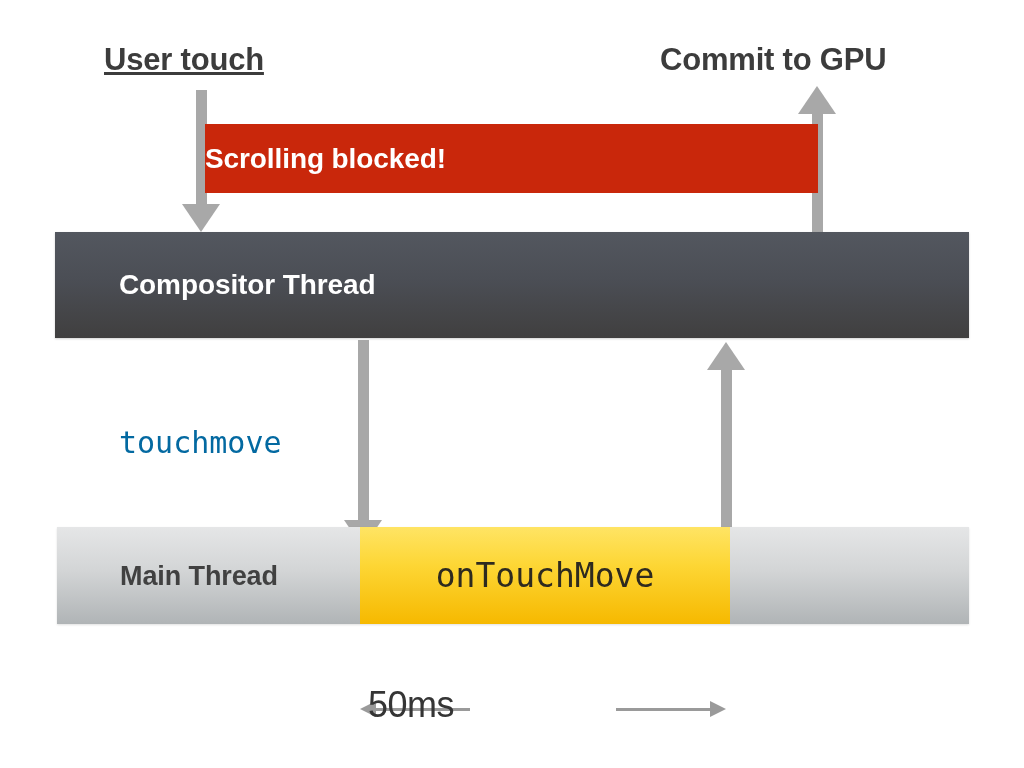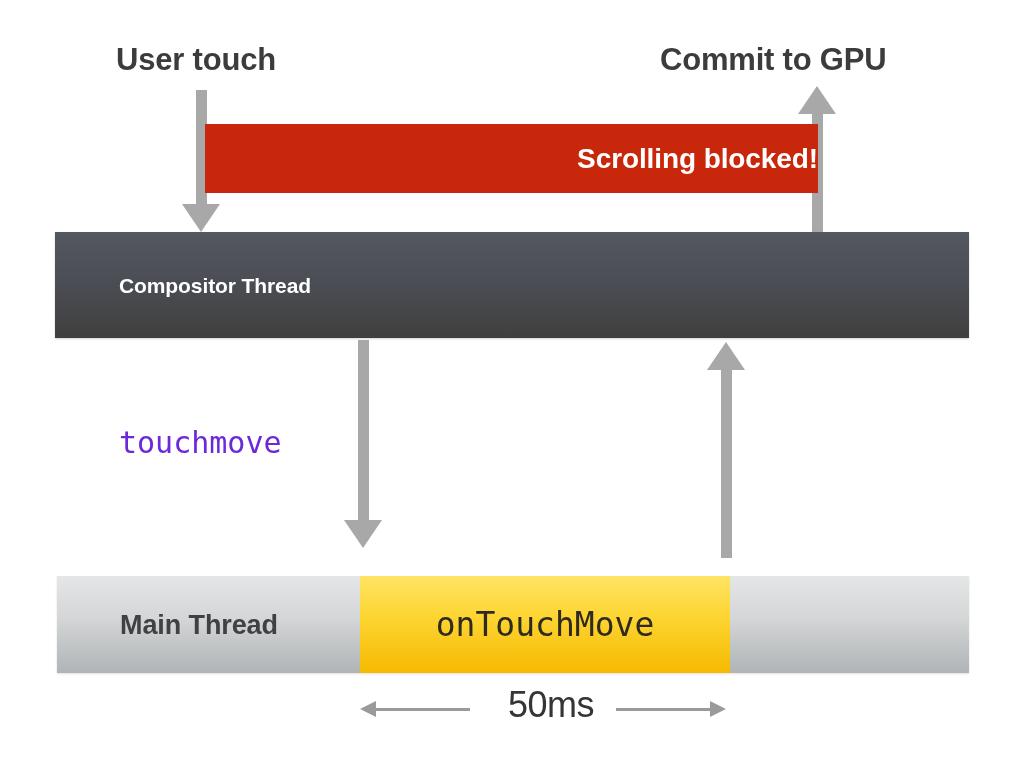--- a/index.html
+++ b/index.html
@@ -23,21 +23,21 @@
   
   .callout-label {
     position: absolute;
     font-weight: bold;
     color: #3c3c3c;
     font-size: 31px;
     letter-spacing: -0.2px;
     white-space: nowrap;
     line-height: 1;
   }
-  #label-user-touch { left: 116px; top: 44px; }
+  #label-user-touch { left: 104px; top: 44px; text-decoration: underline; }
   #label-commit-gpu { left: 660px; top: 44px; }
 
   
   .arrow-shaft {
     position: absolute;
     background: #a8a8a8;
   }
   .arrow-head-down {
     position: absolute;
     width: 0; height: 0;
@@ -72,21 +72,21 @@
   
   #blocked-bar {
     position: absolute;
     left: 205px;
     top: 124px;
     width: 613px;
     height: 69px;
     background: #c9270b;
     display: flex;
     align-items: center;
-    justify-content: flex-end;
+    justify-content: flex-start;
   }
   #blocked-bar-label {
     color: #ffffff;
     font-weight: bold;
     font-size: 28px;
     letter-spacing: -0.1px;
     line-height: 1;
   }
 
   
@@ -97,44 +97,44 @@
     width: 914px;
     height: 106px;
     background: linear-gradient(to bottom, #53575f 0%, #4b4e55 45%, #403f3f 100%);
     box-shadow: 0 1px 2px rgba(0,0,0,0.18);
     display: flex;
     align-items: center;
   }
   #compositor-bar-label {
     color: #ffffff;
     font-weight: bold;
-    font-size: 21px;
+    font-size: 28px;
     margin-left: 64px;
     letter-spacing: -0.1px;
     line-height: 1;
   }
 
   
   #touchmove-label {
     position: absolute;
     left: 119px;
     top: 428px;
     font-family: "DejaVu Sans Mono", "Liberation Mono", monospace;
     font-size: 30px;
-    color: #6d28d9;
+    color: #0369a1;
     letter-spacing: 0px;
     line-height: 1;
     white-space: nowrap;
   }
 
   
   #mainthread-bar {
     position: absolute;
     left: 57px;
-    top: 576px;
+    top: 527px;
     width: 912px;
     height: 97px;
     background: linear-gradient(to bottom, #e5e6e7 0%, #d3d5d6 45%, #b0b4b6 100%);
     box-shadow: 0 1px 2px rgba(0,0,0,0.12);
   }
   #mainthread-bar-label {
     position: absolute;
     left: 63px;
     top: 50%;
     transform: translateY(-50%);
@@ -192,23 +192,23 @@
   .measure-cap-right {
     position: absolute;
     right: 0; top: 19px;
     width: 0; height: 0;
     border-top: 8.5px solid transparent;
     border-bottom: 8.5px solid transparent;
     border-left: 16px solid #9a9a9a;
   }
   #duration-label {
     position: absolute;
-    left: 16px; right: 0;
+    left: 8px; right: 0;
     top: 0;
-    text-align: center;
+    text-align: left;
     font-size: 36px;
     color: #353535;
     line-height: 1.25;
     letter-spacing: -0.5px;
   }
 </style>
 </head>
 <body>
 
 <div id="stage">

